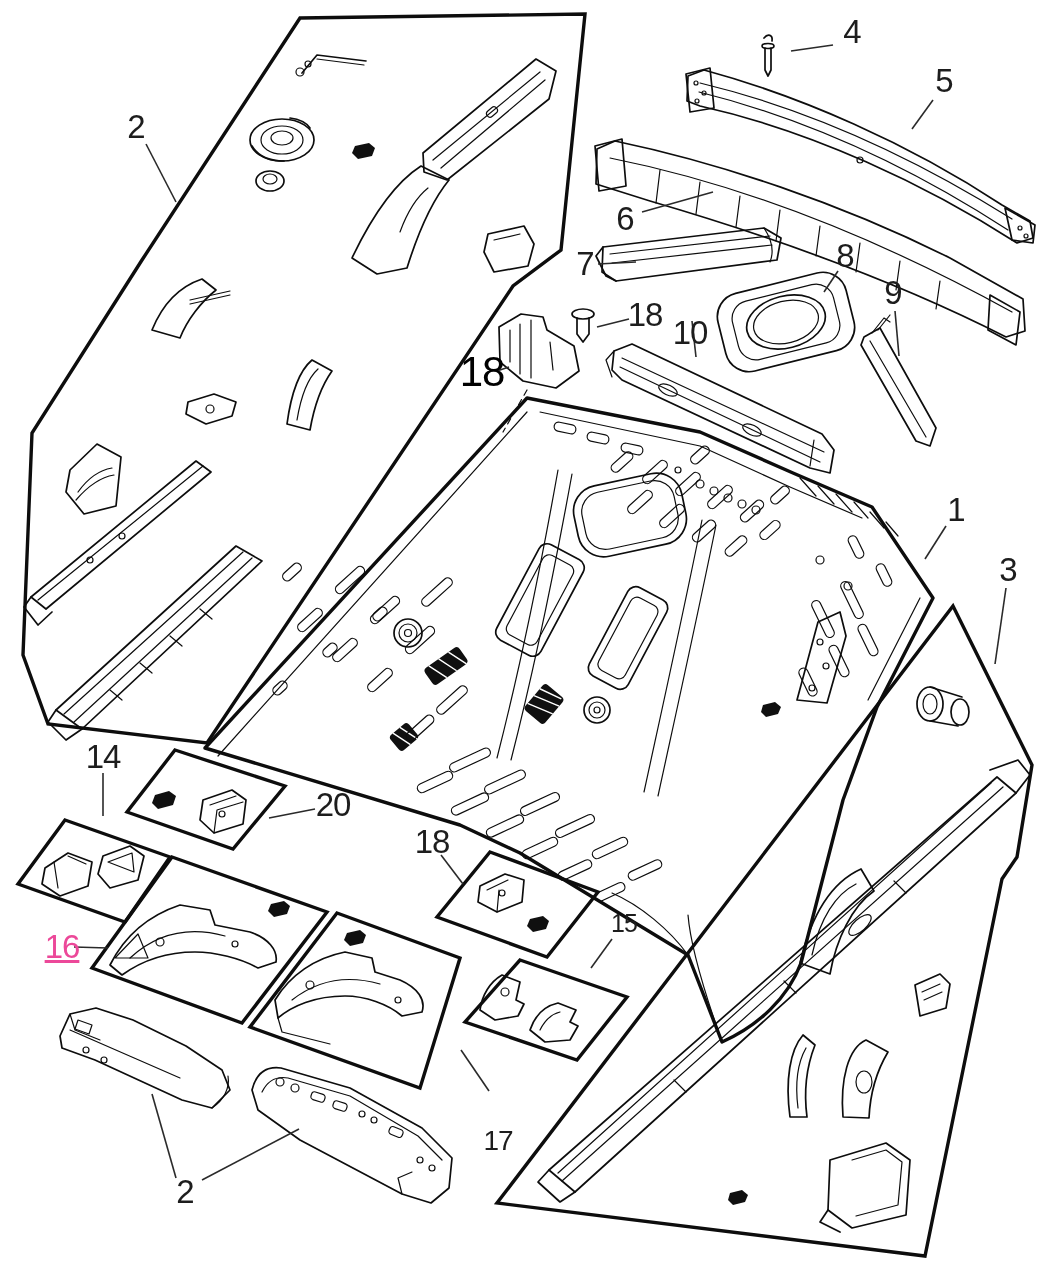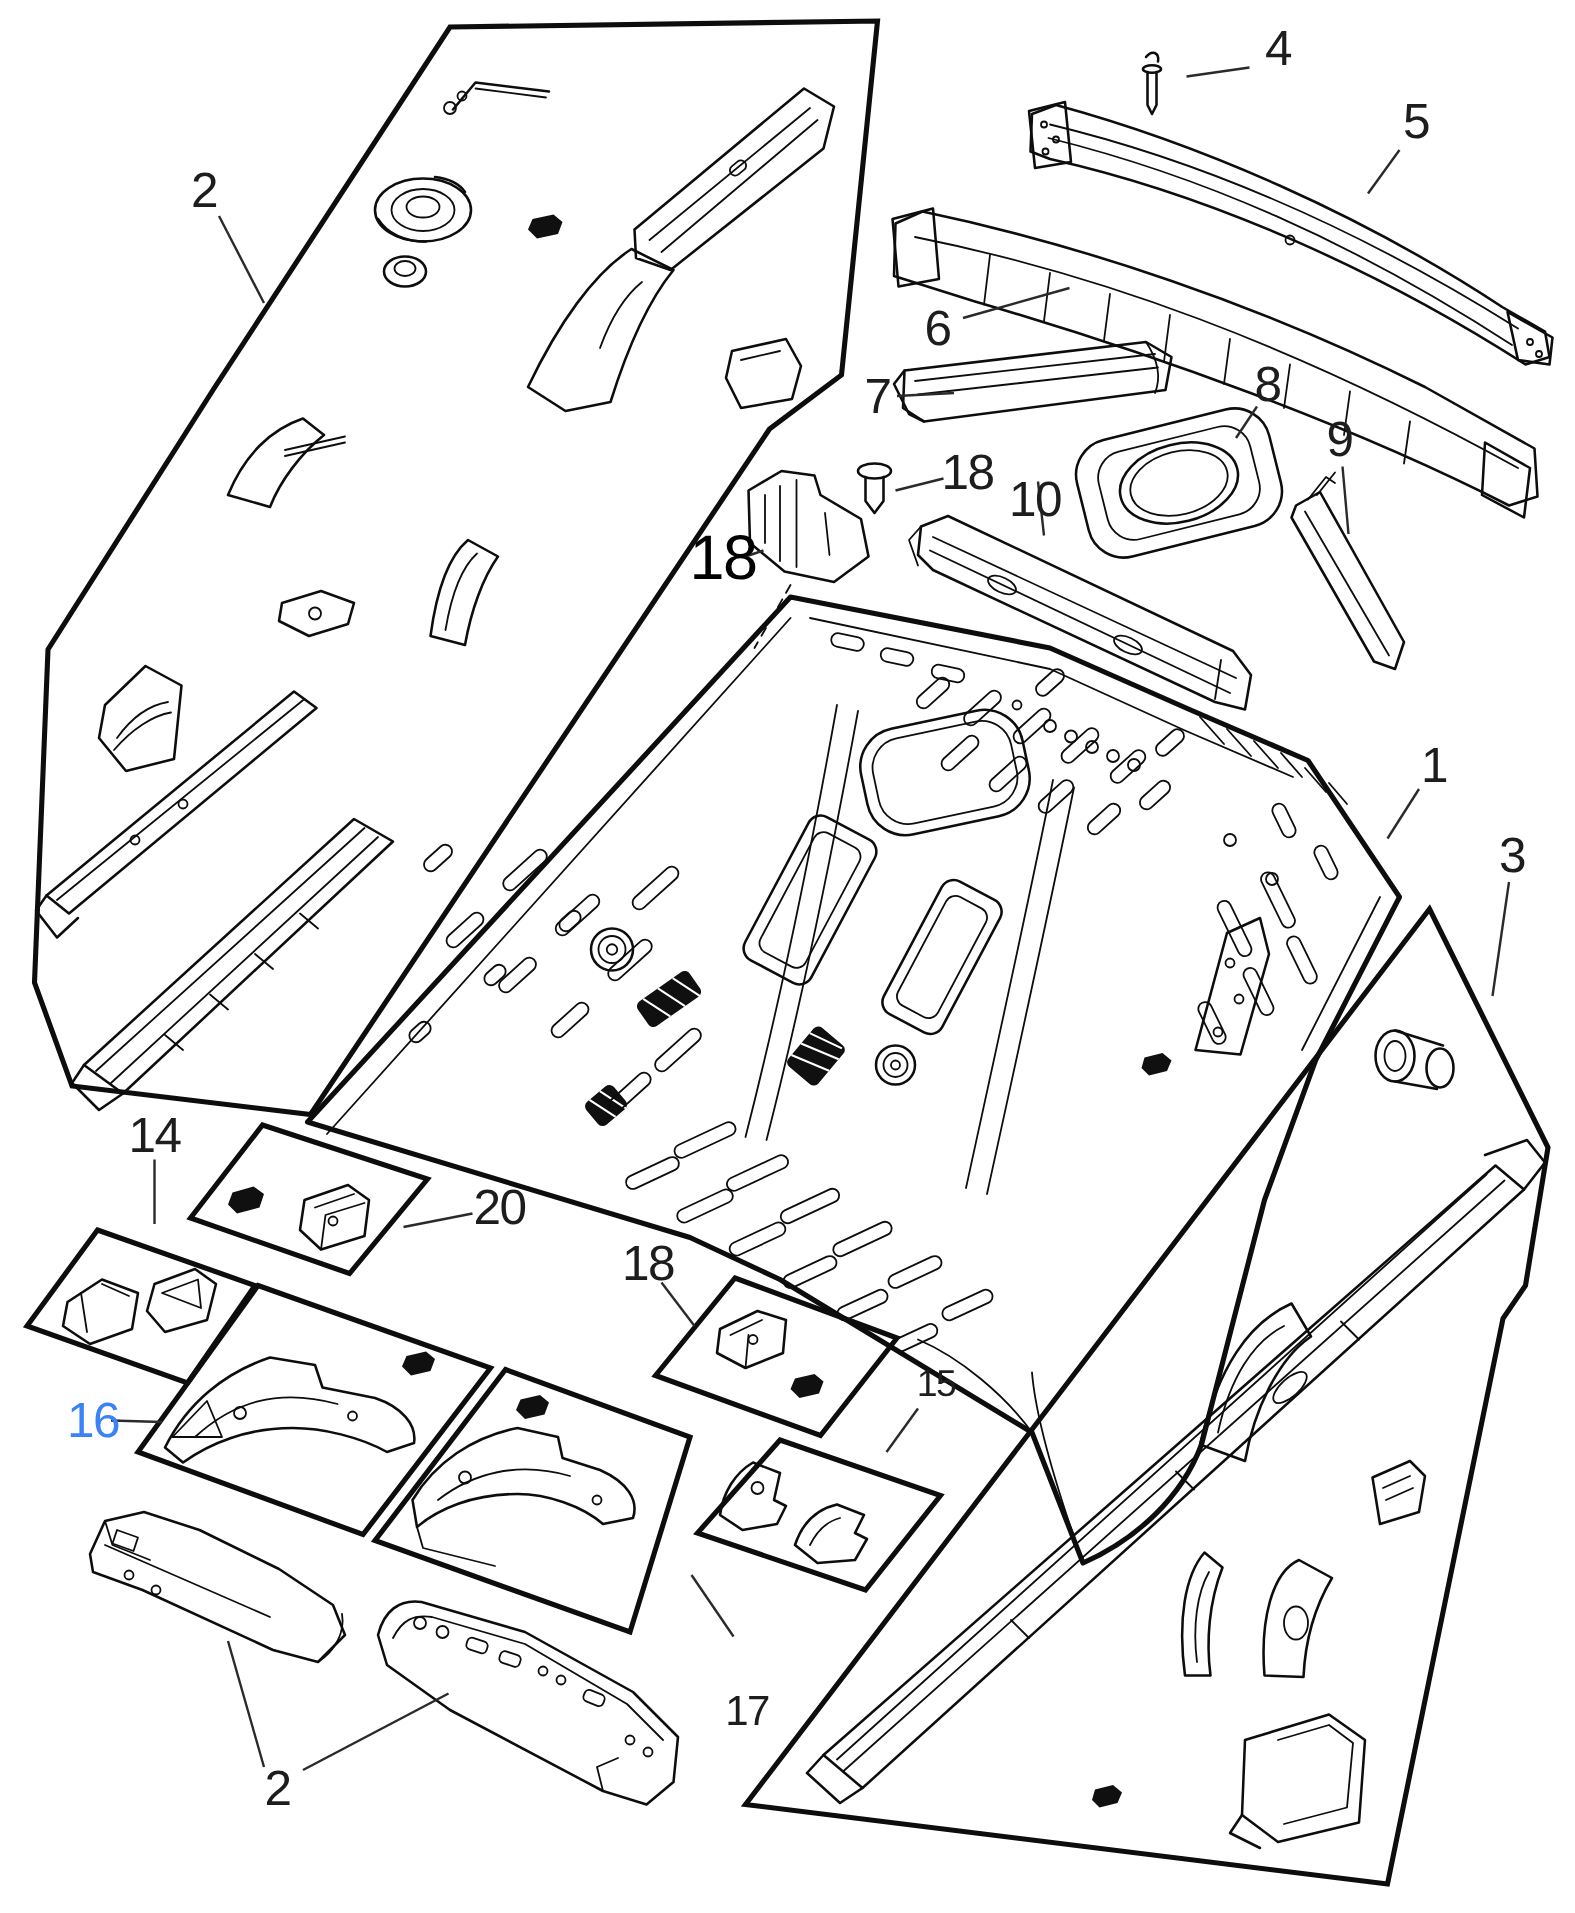--- a/index.html
+++ b/index.html
@@ -390,17 +390,17 @@
     <div class="callout" style="left: 625px; top: 219px; color: rgb(29, 29, 29); font-size: 33px;">6</div>
     <div class="callout" style="left: 585px; top: 264px; color: rgb(29, 29, 29); font-size: 33px;">7</div>
     <div class="callout" style="left: 845px; top: 256px; color: rgb(29, 29, 29); font-size: 33px;">8</div>
     <div class="callout" style="left: 893px; top: 293px; color: rgb(29, 29, 29); font-size: 33px;">9</div>
     <div class="callout" style="left: 690px; top: 302px; color: rgb(29, 29, 29); font-size: 33px; margin-top: 31px;">10</div>
     <div class="callout" style="left: 185px; top: 1192px; color: rgb(29, 29, 29); font-size: 33px;">2</div>
     <div class="callout" style="left: 333px; top: 805px; color: rgb(29, 29, 29); font-size: 33px;">20</div>
     <div class="callout" style="left: 432px; top: 842px; color: rgb(29, 29, 29); font-size: 33px;">18</div>
     <div class="callout" style="left: 103px; top: 757px; color: rgb(29, 29, 29); font-size: 33px; text-align: right;">14</div>
     <div class="callout" style="left: 624px; top: 923px; color: rgb(29, 29, 29); font-size: 25px;">15</div>
-    <div class="callout" style="left: 62px; top: 947px; color: #3b82f6; font-size: 33px;">16</div>
+    <div class="callout" style="left: 62px; top: 947px; color: #ec4899; font-size: 33px; text-decoration: underline;">16</div>
     <div class="callout" style="left: 498px; top: 1141px; color: rgb(29, 29, 29); font-size: 28px;">17</div>
     <div class="callout" style="left: 482px; top: 372px; color: #000000; font-size: 42px;">18</div>
     <div class="callout" style="left: 645px; top: 315px; color: rgb(29, 29, 29); font-size: 33px;">18</div>
   </div>
 
 </body></html>

